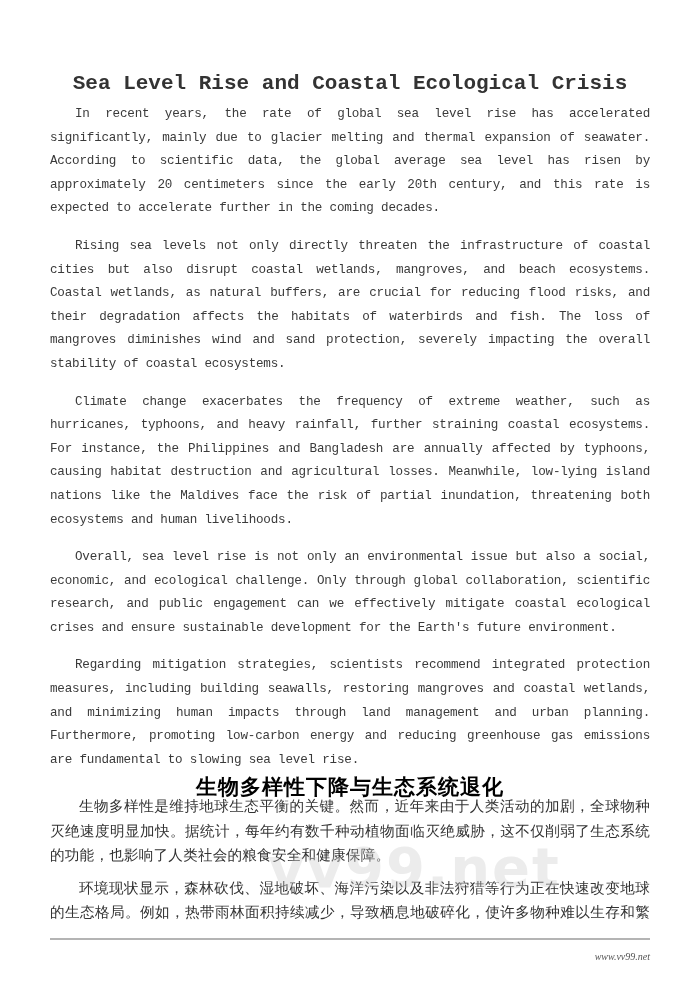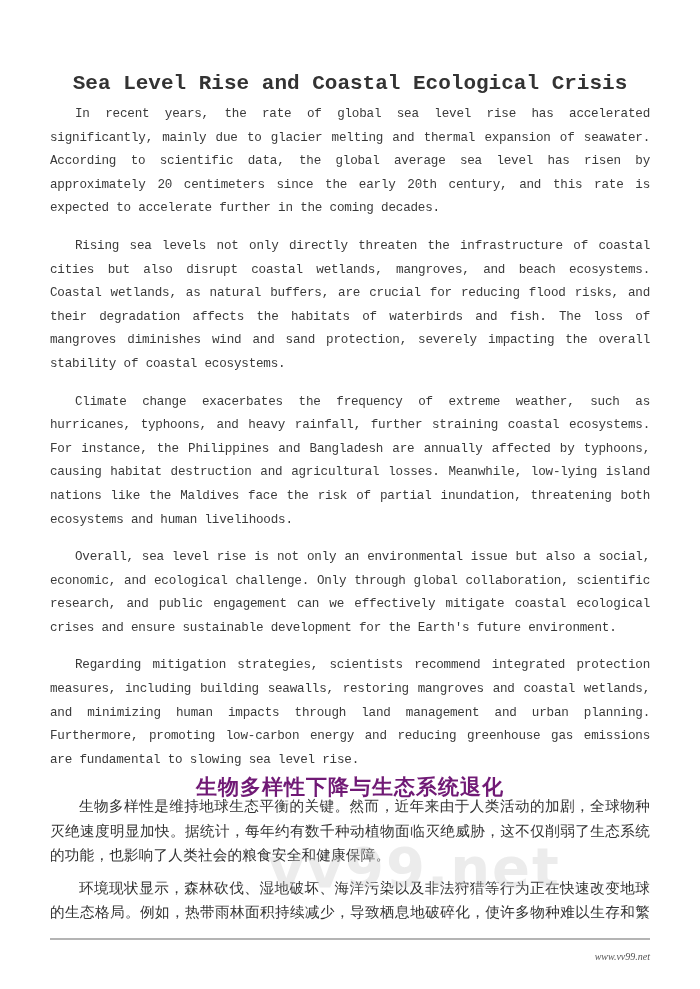--- a/index.html
+++ b/index.html
@@ -17,21 +17,21 @@
   .en-p {
     margin: 0 0 14px 0;
     font-family: "Liberation Mono", "DejaVu Sans Mono", monospace;
     font-size: 12.6px; line-height: 23.6px; color: #3a3a3a;
     text-align: justify; text-align-last: left; text-indent: 25px;
     letter-spacing: -0.2px;
   }
   .zh-title {
     position: absolute; left: 0; top: 756px; width: 600px; text-align: center;
     font-family: Liberation Sans, sans-serif;
-    font-size: 21px; font-weight: bold; color: #701a75; letter-spacing: 1px;
+    font-size: 21px; font-weight: bold; color: #000000; letter-spacing: 1px;
   }
   .zh-p {
     margin: 0 0 8px 0;
     font-family: "DejaVu Serif", "Liberation Serif", serif;
     font-size: 14.6px; line-height: 24.5px; color: #333;
     text-align: justify; text-indent: 29px; letter-spacing: 0.2px;
   }
   .watermark {
     position: absolute; left: 268px; top: 826px;
     font-family: "DejaVu Sans", "Liberation Sans", sans-serif;

